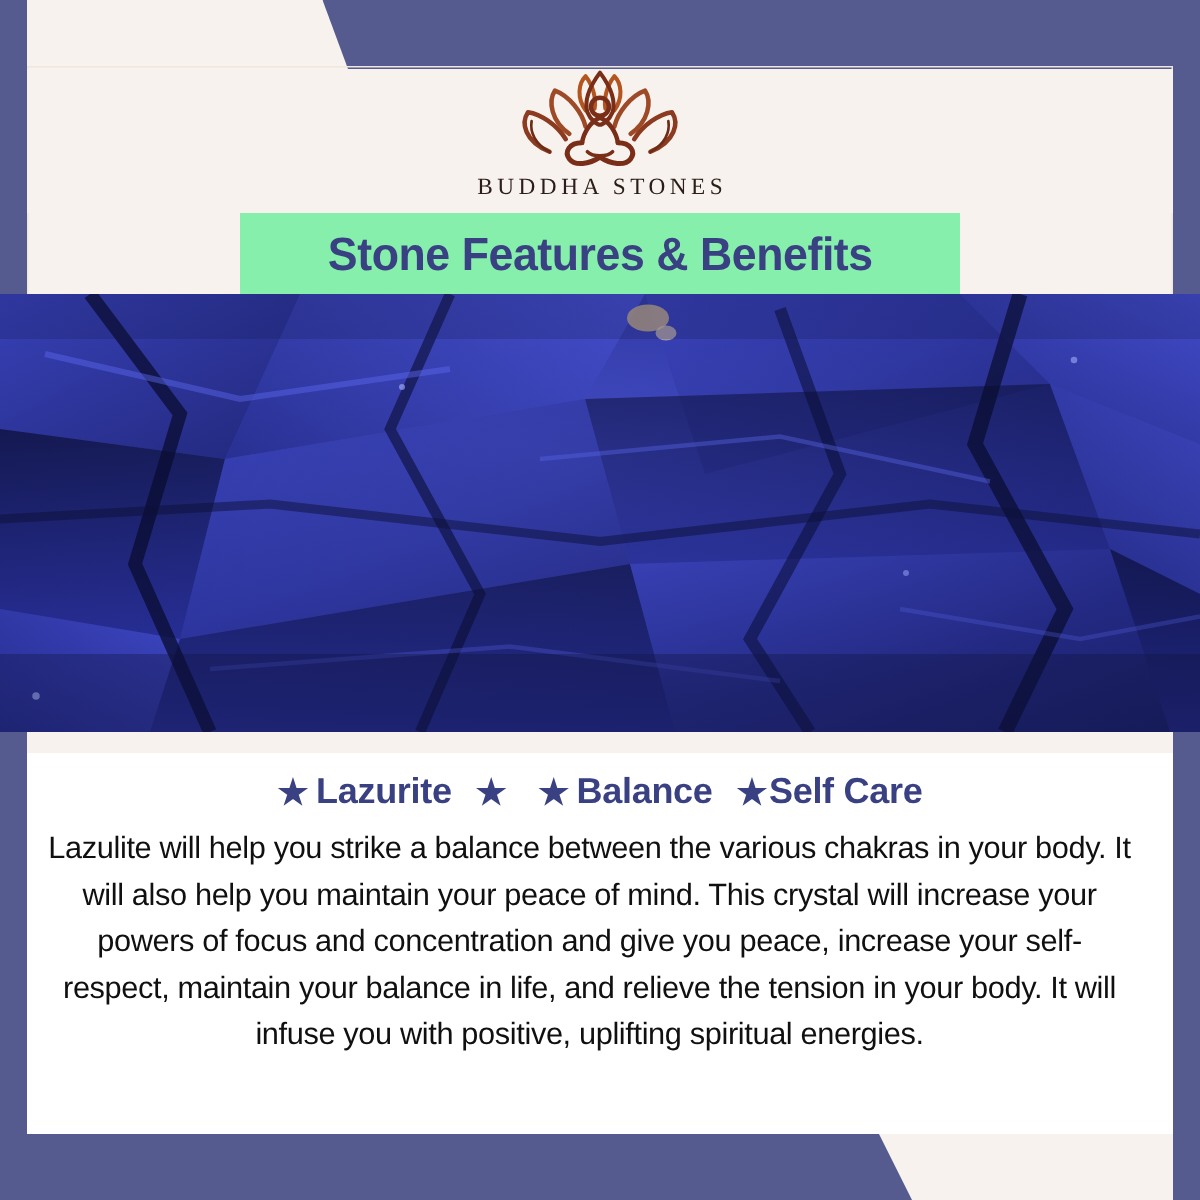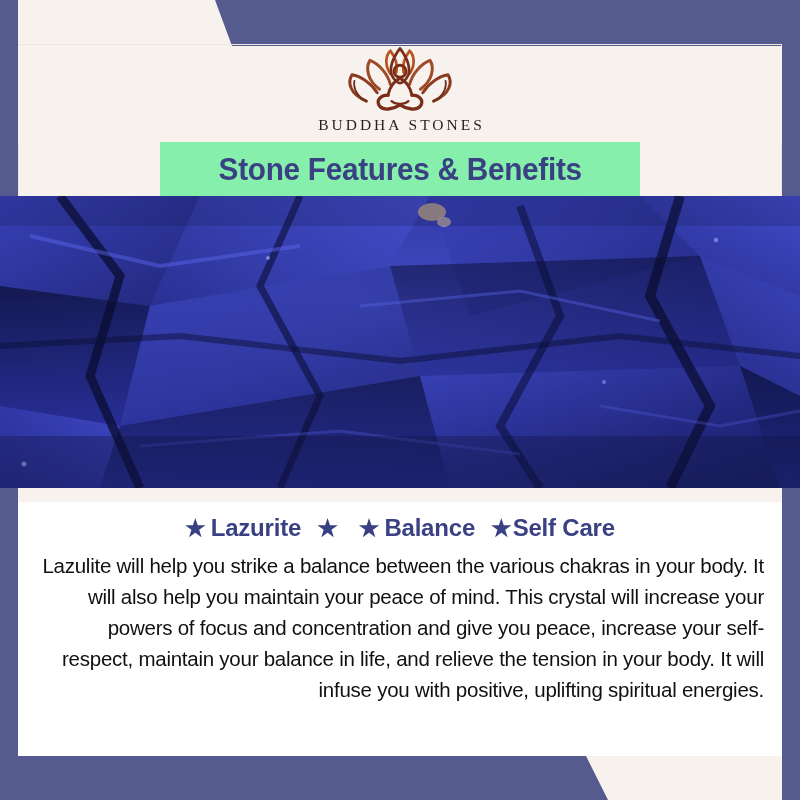--- a/index.html
+++ b/index.html
@@ -153,28 +153,28 @@
     white-space: nowrap;
   }
   .kw { display: inline-flex; align-items: center; }
   .kw .star { font-size: 23px; line-height: 1; margin-right: 5px; }
   .kw .label { letter-spacing: -0.2px; }
   .kw + .kw { margin-left: 16px; }
   .kw.nogap .star { margin-right: 1px; }
 
   .body-text {
     position: absolute;
-    top: 62px; left: 24px;
+    top: 62px; left: 14px;
     width: 722px;
     color: #101010;
     font-size: 20.5px;
     line-height: 31px;
     font-weight: 500;
     letter-spacing: -0.25px;
-    text-align: right;
+    text-align: center;
   }
 </style>
 </head>
 <body>
 
 <div id="poster">
 
   <div class="frame-top"></div>
   <div class="frame-right"></div>
   <div class="frame-left"></div>

